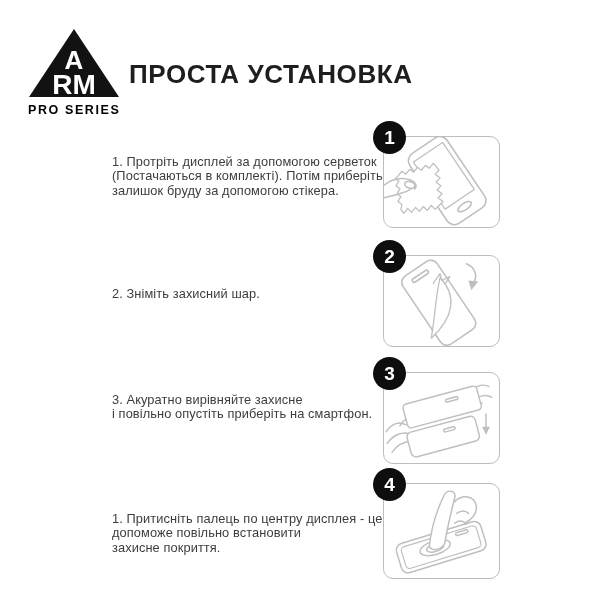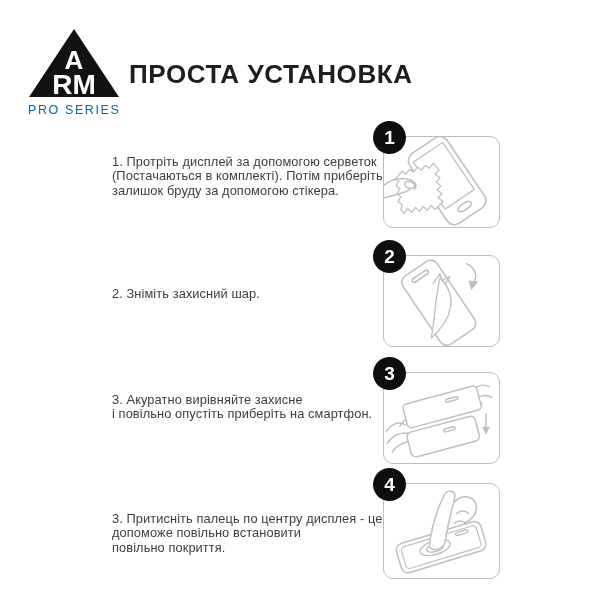--- a/index.html
+++ b/index.html
@@ -3,22 +3,22 @@
 <meta charset="utf-8">
 <style>
   html,body{margin:0;padding:0;background:#fff;}
   .page{
     position:relative;width:600px;height:600px;background:#ffffff;
     font-family:"Liberation Sans",sans-serif;overflow:hidden;
   }
   
   .logo{position:absolute;left:28px;top:28px;width:92px;text-align:center;}
   .logo-sub{
-    margin-top:1px;font-size:12.5px;font-weight:400;letter-spacing:1.6px;
-    color:#0369a1;white-space:nowrap;
+    margin-top:1px;font-size:12.5px;font-weight:700;letter-spacing:1.6px;
+    color:#000000;white-space:nowrap;
   }
   
   .title{
     position:absolute;left:129px;top:59px;font-size:26px;font-weight:700;
     letter-spacing:.6px;color:#1e1e1e;white-space:nowrap;
   }
   
   .step-text{position:absolute;left:100px;color:#3d3d3d;font-size:12.8px;line-height:14.3px;letter-spacing:.1px;}
   .step-text .line{white-space:nowrap;margin-left:12px;}
   .s1{top:155px}.s2{top:287px}.s3{top:393px}.s4{top:512px}
@@ -60,23 +60,23 @@
   <div class="step-text s2">
     <div class="line">2. Зніміть захисний шар.</div>
   </div>
 
   <div class="step-text s3">
     <div class="line">3. Акуратно вирівняйте захисне</div>
     <div class="line">і повільно опустіть приберіть на смартфон.</div>
   </div>
 
   <div class="step-text s4">
-    <div class="line">3. Притисніть палець по центру дисплея - це</div>
+    <div class="line">1. Притисніть палець по центру дисплея - це</div>
     <div class="line">допоможе повільно встановити</div>
-    <div class="line">повільно покриття.</div>
+    <div class="line">захисне покриття.</div>
   </div>
 
   <div class="icon-box b1">
     <span class="badge">1</span>
     <svg viewBox="0 0 117 92">
       <g fill="none" stroke="#bfbfbf" stroke-width="1.6" stroke-linecap="round" stroke-linejoin="round">
         <g transform="rotate(-34 64 46)">
           <rect x="42" y="2" width="46" height="86" rx="9" fill="#ffffff"></rect>
           <rect x="47" y="10" width="36" height="58" stroke-width="1.3"></rect>
           <ellipse cx="65" cy="77" rx="8" ry="3.4"></ellipse>

